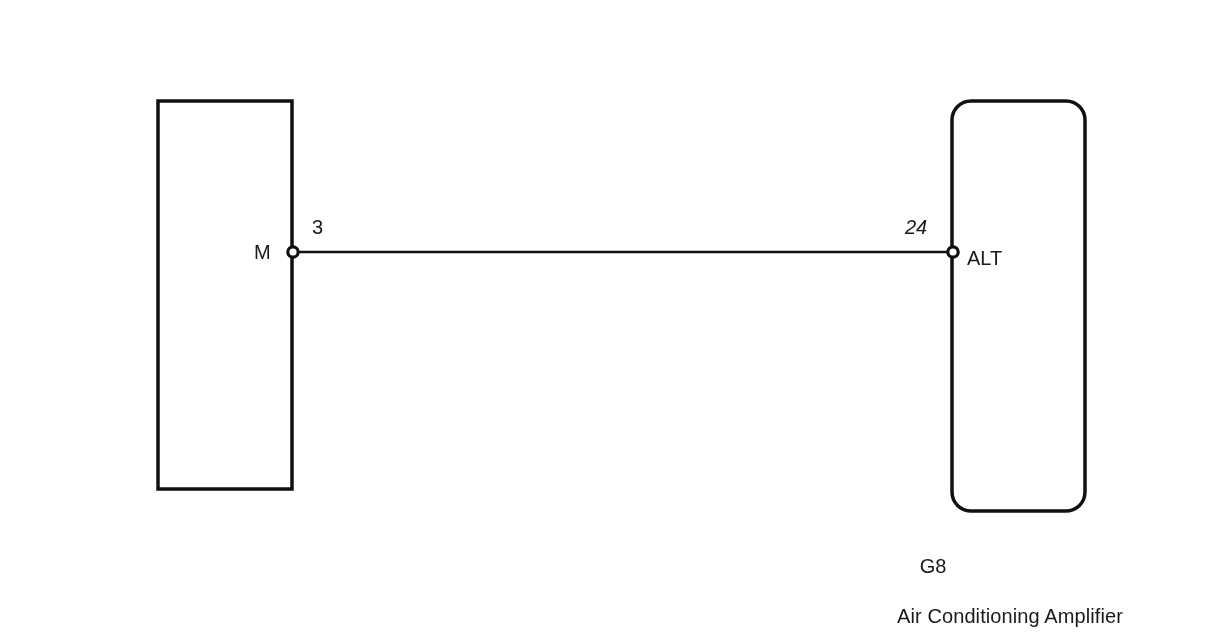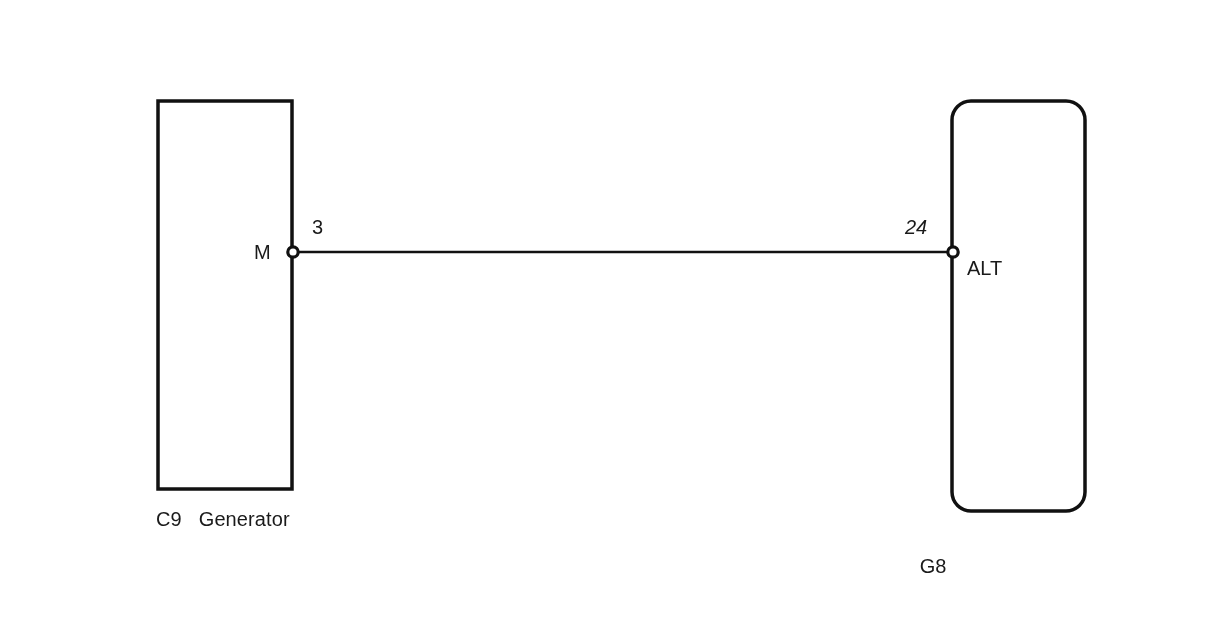--- a/index.html
+++ b/index.html
@@ -54,21 +54,21 @@
   }
   #label-g8-block .g8-line2 {
     display: block;
   }
   #terminal-label-m {
     left: 254px;
     top: 242px;
   }
   #terminal-label-alt {
     left: 967px;
-    top: 258px;
+    top: 248px;
   }
   #pin-number-3 {
     left: 312px;
     top: 217px;
   }
   #pin-number-24 {
     left: 905px;
     top: 217px;
     font-style: italic;
   }
@@ -92,19 +92,19 @@
   </svg>
 
   <div class="pin-text" id="terminal-label-m">M</div>
 
   <div class="pin-text" id="pin-number-3">3</div>
 
   <div class="pin-text" id="pin-number-24">24</div>
 
   <div class="pin-text" id="terminal-label-alt">ALT</div>
 
-  <div class="comp-label" id="label-c9-generator">C9   Generator</div>
 
   <div class="comp-label" id="label-g8-block">
     <span class="g8-line1">G8</span>
+    <span class="g8-line2">Air Conditioning Amplifier</span>
   </div>
 
 </div>
 
 </body></html>

